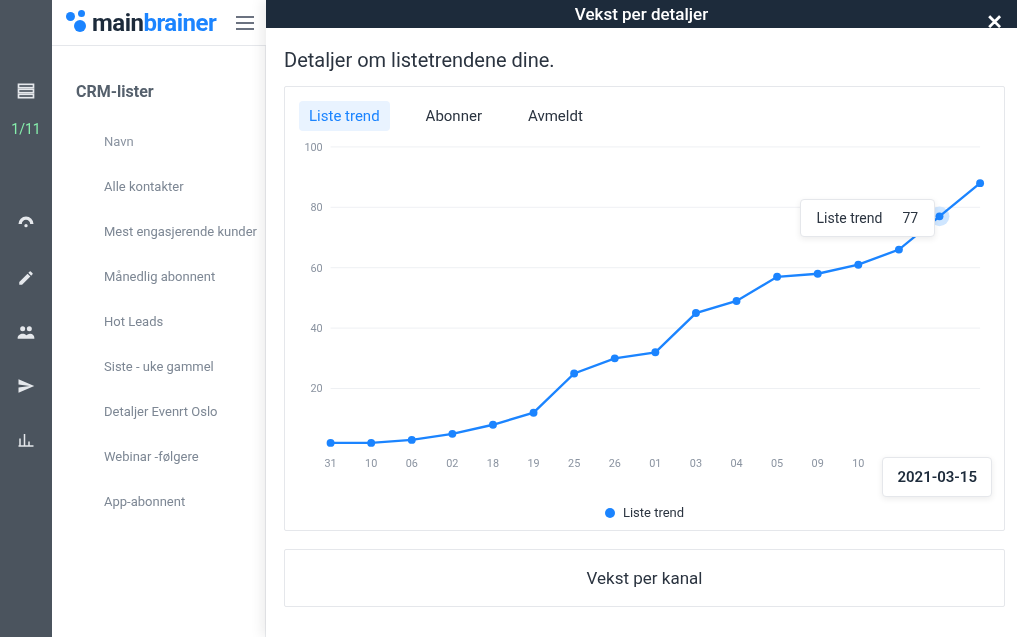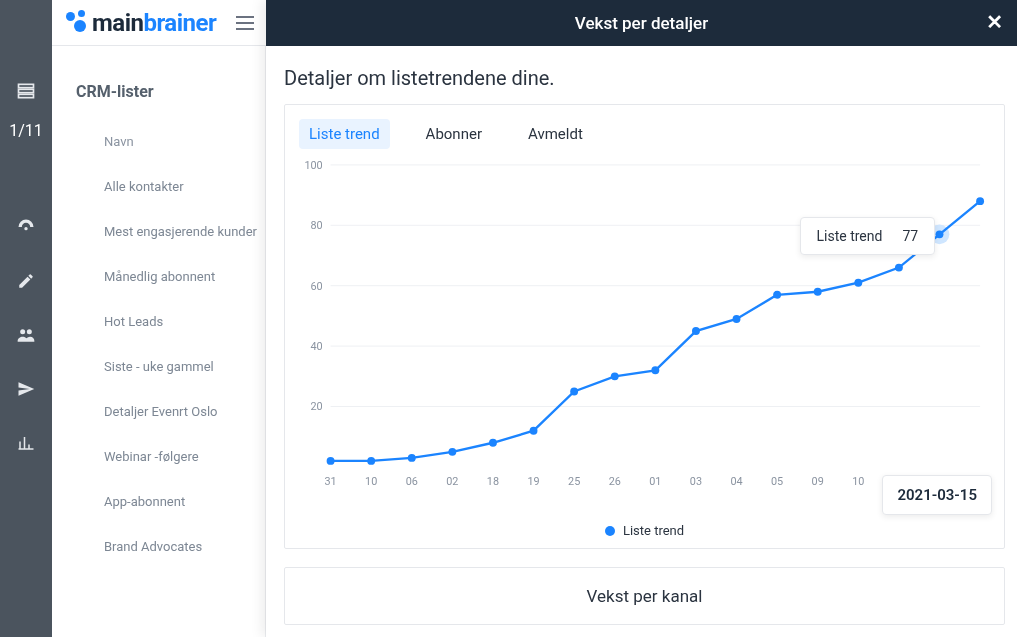--- a/index.html
+++ b/index.html
@@ -5,21 +5,21 @@
   * { box-sizing: border-box; margin: 0; padding: 0; }
   html, body { width: 1017px; height: 637px; font-family: -apple-system, BlinkMacSystemFont, "Segoe UI", Roboto, Arial, sans-serif; overflow: hidden; background:#fff; }
 
   
   .app { display:flex; width:100%; height:100%; }
   .leftrail {
     width:52px; min-width:52px; background:#4b545e; color:#fff;
     display:flex; flex-direction:column; align-items:center; padding-top:64px;
     position:relative; z-index:10;
   }
-  .rail-step { font-size:16px; text-align:center; line-height:1.1; margin-top:4px; color:#ffffff;}
+  .rail-step { font-size:14px; text-align:center; line-height:1.1; margin-top:4px; color:#86efac;}
   .rail-icon { width:52px; height:54px; display:flex; align-items:center; justify-content:center; color:#e5e8ec; font-size:18px;}
   .rail-spacer { height:60px; }
 
   .topbar {
     position:absolute; top:0; left:52px; right:0; height:46px;
     background:#fff; border-bottom:1px solid #e5e7eb;
     display:flex; align-items:center; padding:0 12px; z-index:5;
   }
   .logo { display:flex; align-items:center; gap:2px; }
   .logo-dots { position:relative; width:26px; height:26px; }
@@ -50,21 +50,21 @@
   }
   .sidebar-list li.muted-head { color:#8b94a1; }
 
   
   .modal {
     position:absolute; top:0; left:266px; right:0; bottom:0; background:#fff; z-index:20;
     box-shadow:-4px 0 12px rgba(0,0,0,0.08);
     display:flex; flex-direction:column;
   }
   .modal-header {
-    height:46px; background:#1d2b3b; color:#fff; display:flex; align-items:center;
+    height:28px; background:#1d2b3b; color:#fff; display:flex; align-items:center;
     justify-content:center; position:relative;
   }
   .modal-title { font-size:17px; font-weight:500;}
   .close-x { position:absolute; right:14px; top:10px; font-size:20px; font-weight:700; cursor:pointer; color:#fff;}
   .modal-body { flex:1; overflow:auto; padding:20px 12px 20px 18px; }
   .subtitle { font-size:20px; color:#2b3440; margin-bottom:14px; }
 
   .tabs-card {
     border:1px solid #e5e7eb; border-radius:2px; padding:14px 14px 10px 14px; position:relative; margin-bottom:18px;
   }
@@ -170,21 +170,20 @@
       <ul class="sidebar-list">
         <li class="muted-head">Navn</li>
         <li>Alle kontakter</li>
         <li>Mest engasjerende kunder</li>
         <li>Månedlig abonnent</li>
         <li>Hot Leads</li>
         <li>Siste - uke gammel</li>
         <li>Detaljer Evenrt Oslo</li>
         <li>Webinar -følgere</li>
         <li>App-abonnent</li>
-        <li>Brand Advocates</li>
       </ul>
     </div>
   </div>
 
   <div class="modal">
     <div class="modal-header">
       <div class="modal-title">Vekst per detaljer</div>
       <div class="close-x">✕</div>
     </div>
     <div class="modal-body">

